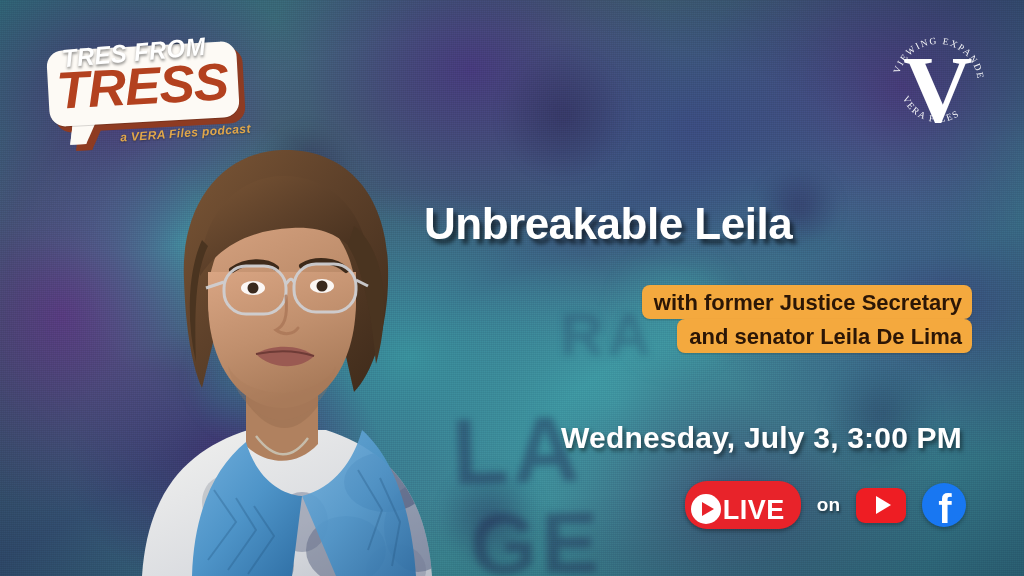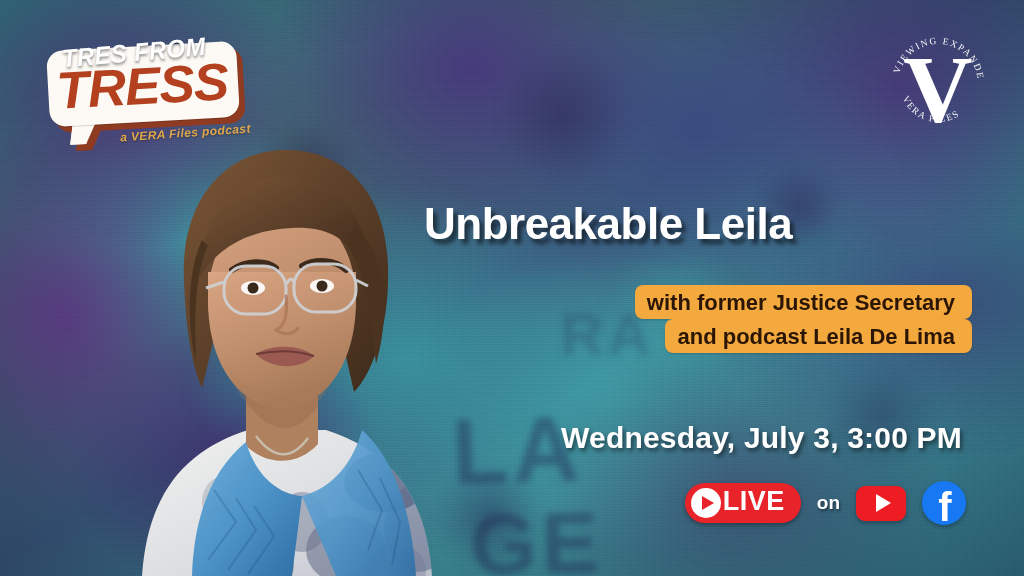--- a/index.html
+++ b/index.html
@@ -143,43 +143,43 @@
   }
 
   
   .subtitle { position:absolute; right:52px; top:285px; text-align:right; }
   .subtitle-line {
     display:inline-block;
     background:#f4a93e;
     color:#2b1606;
     font-size:22px; font-weight:700;
     line-height:1.05;
-    padding:6px 17px 5px 12px;
+    padding:6px 10px 5px 12px;
     border-radius:8px;
     white-space:nowrap;
     box-shadow:0 1px 2px rgba(0,0,0,.2);
   }
 
   
   .date-text {
     position:absolute; right:62px; top:421px;
     font-size:30px; font-weight:700; color:#ffffff;
     white-space:nowrap; letter-spacing:.2px;
     text-shadow:2px 3px 4px rgba(0,0,0,.5);
   }
 
   
   .live-row {
     position:absolute; right:58px; top:481px;
     display:flex; align-items:center; gap:16px;
   }
   .live-pill {
-    display:flex; align-items:flex-start; gap:2px;
+    display:flex; align-items:flex-end; gap:2px;
     background:#e8232a; border-radius:22px;
-    padding:5px 16px 5px 6px;
+    padding:13px 16px 5px 6px;
     box-shadow:0 2px 4px rgba(0,0,0,.35);
   }
   .live-play-circle {
     width:30px; height:30px; border-radius:50%;
     background:#ffffff;
     display:flex; align-items:center; justify-content:center;
   }
   .live-play-tri {
     width:0; height:0;
     border-left:12px solid #e8232a;
@@ -340,21 +340,21 @@
         <textPath href="#ringBot" startOffset="12%">VERA FILES</textPath>
       </text>
       <text x="56" y="96" text-anchor="middle" font-family="Liberation Serif, serif" font-size="96" font-weight="700" fill="#ffffff">V</text>
     </svg>
   </div>
 
   <div class="headline">Unbreakable Leila</div>
 
   <div class="subtitle">
     <div class="subtitle-line">with former Justice Secretary</div><br>
-    <div class="subtitle-line">and podcast Leila De Lima</div>
+    <div class="subtitle-line">and senator Leila De Lima</div>
   </div>
 
   <div class="date-text">Wednesday, July 3, 3:00 PM</div>
 
   <div class="live-row">
     <div class="live-pill">
       <span class="live-play-circle">
         <span class="live-play-tri"></span>
       </span>
       <span class="live-label">LIVE</span>

